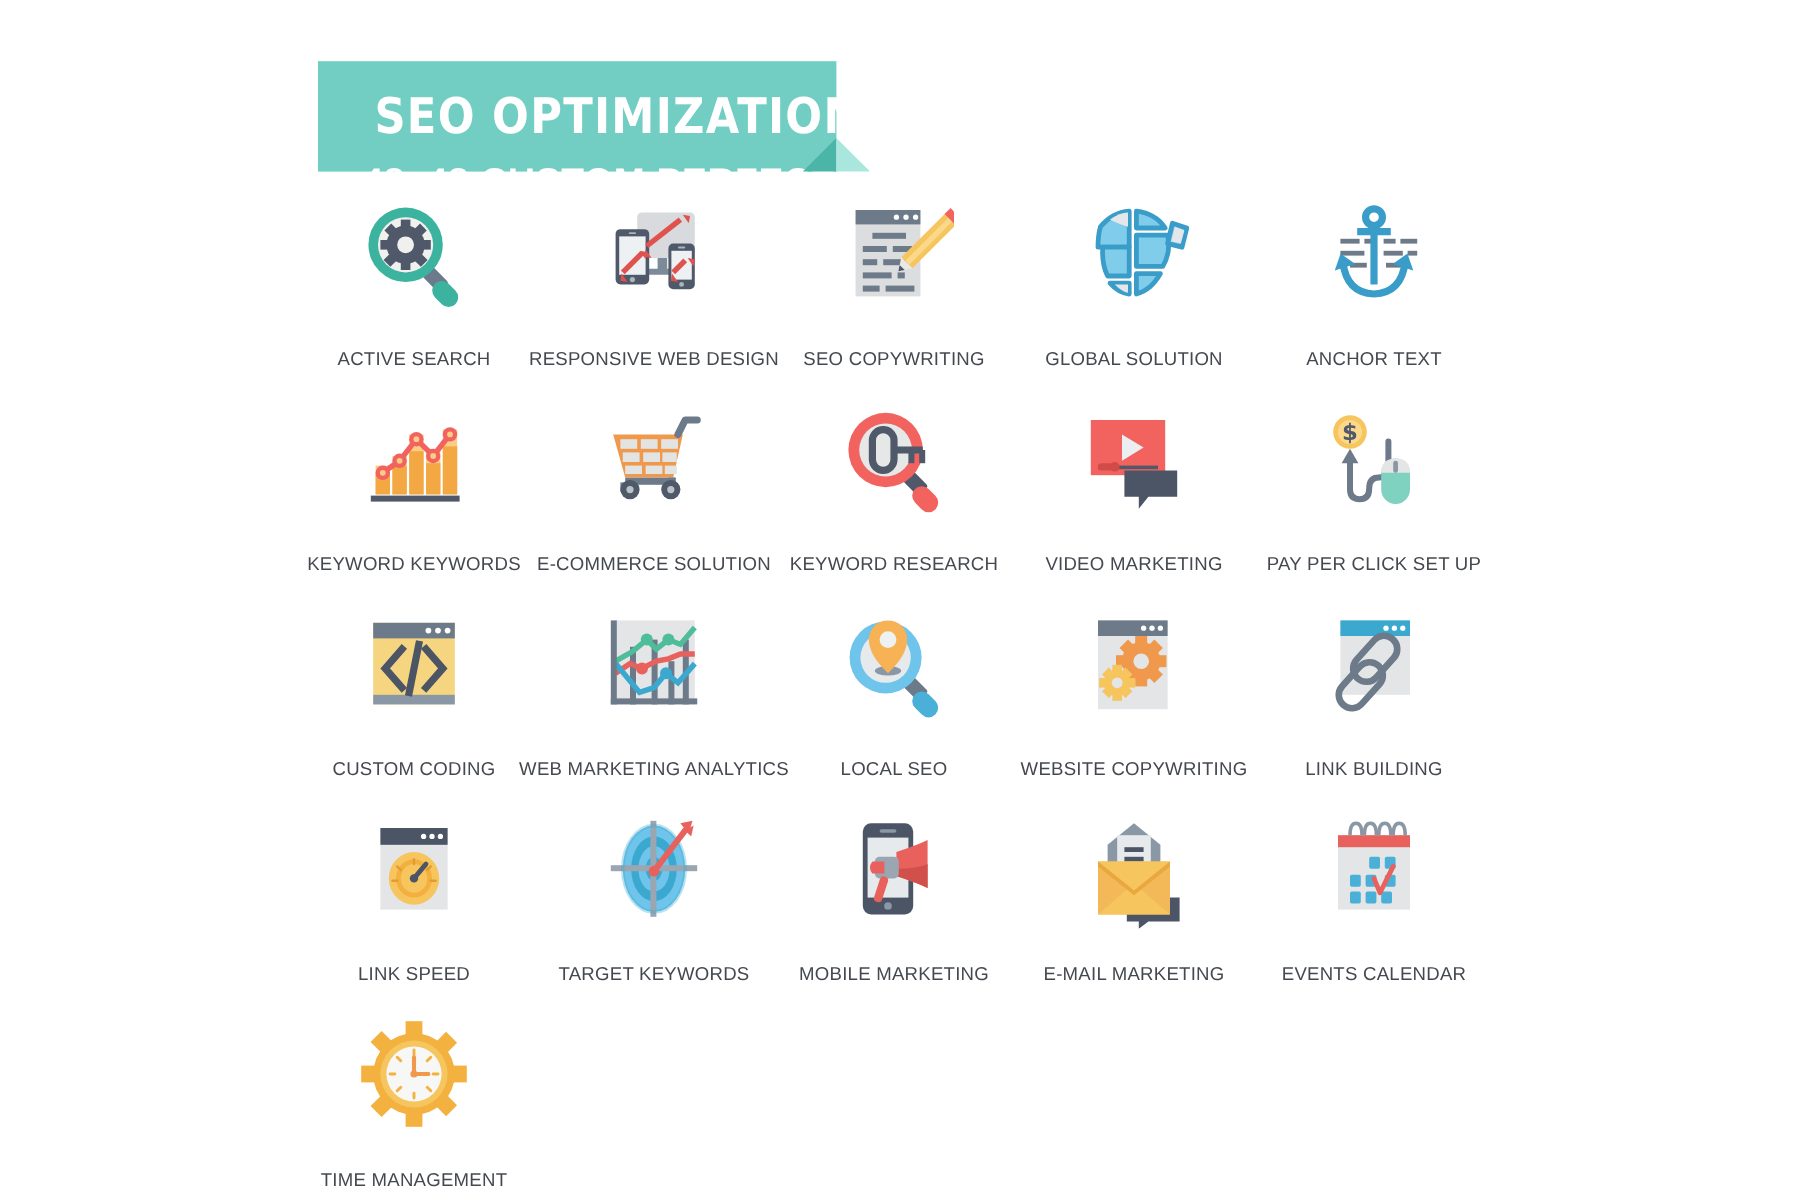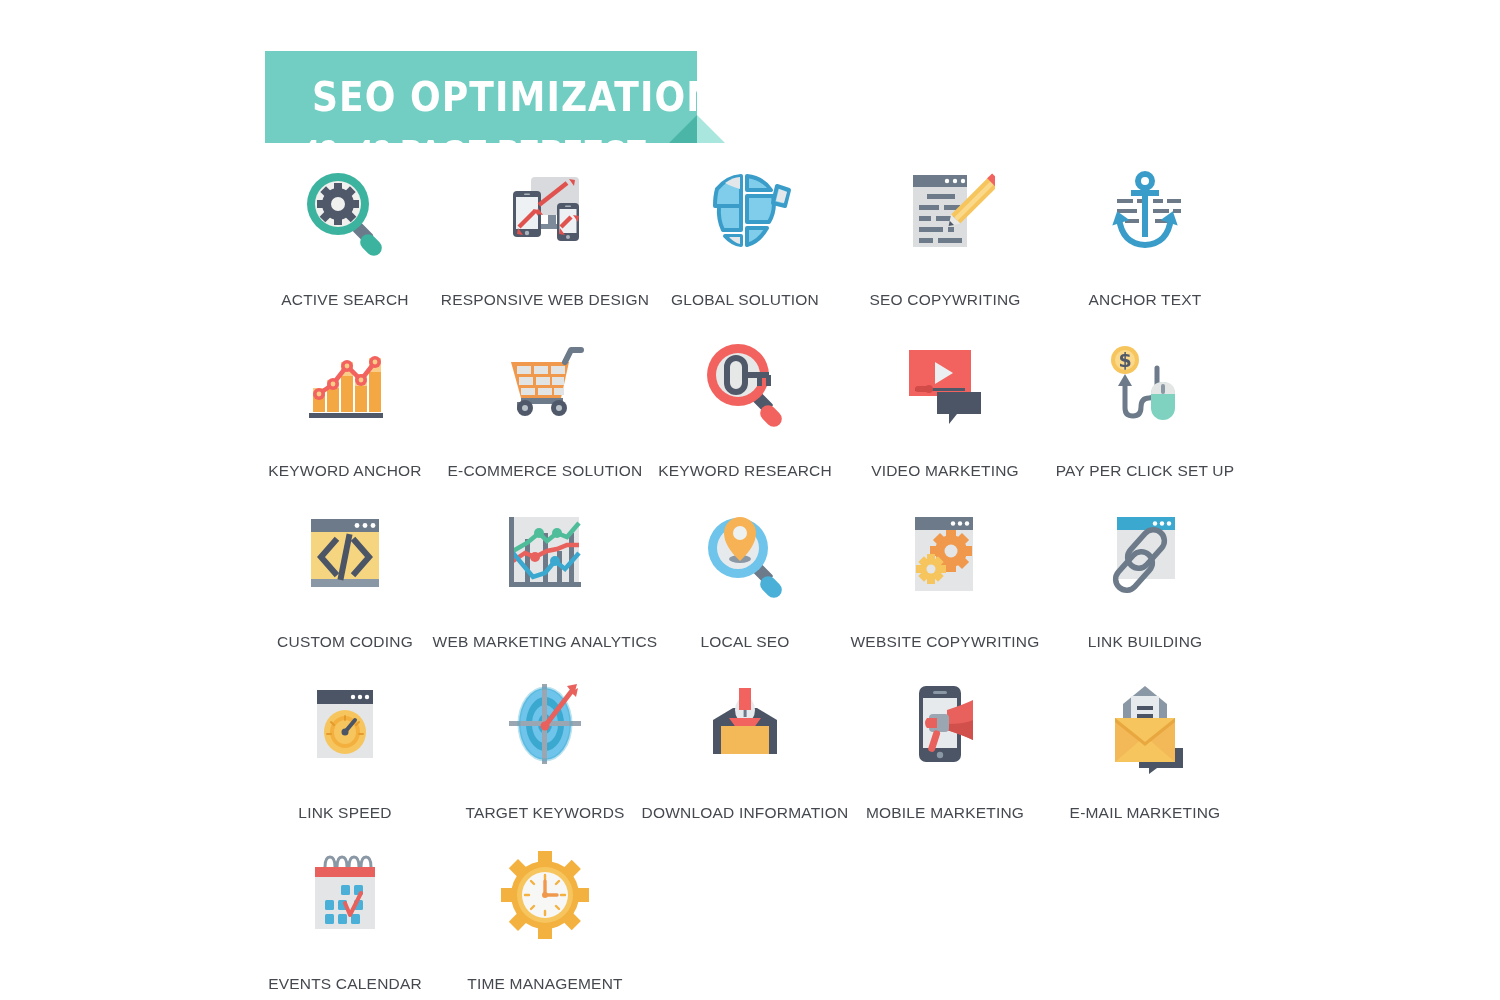--- a/index.html
+++ b/index.html
@@ -84,21 +84,21 @@
     white-space:nowrap;
   }
 </style>
 </head>
 <body>
 
 <div class="page">
 
   <div class="banner">
     <div class="banner-title">SEO OPTIMIZATION</div>
-    <div class="banner-sub">48x48 PAGE PERFECT</div>
+    <div class="banner-sub">48x48 CUSTOM PERFECT</div>
     <div class="fold-dark"></div>
     <div class="fold-light"></div>
   </div>
 
   <div class="grid">
 
     <div class="cell">
       <div class="ic">
         <svg viewBox="0 0 100 100">
           <rect x="62" y="62" width="12" height="20" rx="3" fill="#6b7b8c" transform="rotate(-45 68 72)"></rect>
@@ -148,42 +148,20 @@
           <path d="M78 54 l6 1 -1 6 z" fill="#e0524d"></path>
           <path d="M64 68 l6 1 -1 6 z" fill="#e0524d" transform="rotate(180 67 71)"></path>
         </svg>
       </div>
       <div class="lbl">RESPONSIVE WEB DESIGN</div>
     </div>
 
     <div class="cell">
       <div class="ic">
         <svg viewBox="0 0 100 100">
-          <g stroke="#3a9dc9" stroke-width="4" fill="#7fcdea" stroke-linejoin="round">
-            <path d="M22 28 q10 -12 24 -13 l0 30 l-26 0 q0 -10 2 -17 z"></path>
-            <path d="M52 15 q16 2 24 14 l-24 0 z"></path>
-            <path d="M52 35 l26 0 q3 14 -4 26 l-22 0 z"></path>
-            <path d="M24 45 l22 0 l0 24 l-18 0 q-5 -10 -4 -24 z"></path>
-            <path d="M52 67 l20 0 q-8 14 -20 17 z"></path>
-            <path d="M30 75 q7 8 16 9 l0 -9 z"></path>
-            <path d="M82 25 l12 4 l-4 16 l-12 -3 z"></path>
-          </g>
-          <g fill="#e4e7ea">
-            <path d="M30 22 q8 -6 15 -6 l0 12 q-10 -3 -15 -6 z"></path>
-            <path d="M34 76 q6 6 11 7 l0 -7 z"></path>
-            <path d="M84 28 l8 3 -3 11 -8 -2 z"></path>
-          </g>
-        </svg>
-      </div>
-      <div class="lbl">GLOBAL SOLUTION</div>
-    </div>
-
-    <div class="cell">
-      <div class="ic">
-        <svg viewBox="0 0 100 100">
           <rect x="18" y="14" width="54" height="72" fill="#dcdddf"></rect>
           <rect x="18" y="14" width="54" height="12" fill="#6c7a89"></rect>
           <g fill="#ffffff">
               <circle cx="52" cy="20" r="2.2"></circle>
               <circle cx="60" cy="20" r="2.2"></circle>
               <circle cx="68" cy="20" r="2.2"></circle>
             </g>
           <g fill="#6c7a89">
             <rect x="32" y="33" width="28" height="5"></rect>
             <rect x="24" y="44" width="20" height="5"></rect>
@@ -203,20 +181,42 @@
             <rect x="60" y="2" width="13" height="7" fill="#f2635f"></rect>
           </g>
         </svg>
       </div>
       <div class="lbl">SEO COPYWRITING</div>
     </div>
 
     <div class="cell">
       <div class="ic">
         <svg viewBox="0 0 100 100">
+          <g stroke="#3a9dc9" stroke-width="4" fill="#7fcdea" stroke-linejoin="round">
+            <path d="M22 28 q10 -12 24 -13 l0 30 l-26 0 q0 -10 2 -17 z"></path>
+            <path d="M52 15 q16 2 24 14 l-24 0 z"></path>
+            <path d="M52 35 l26 0 q3 14 -4 26 l-22 0 z"></path>
+            <path d="M24 45 l22 0 l0 24 l-18 0 q-5 -10 -4 -24 z"></path>
+            <path d="M52 67 l20 0 q-8 14 -20 17 z"></path>
+            <path d="M30 75 q7 8 16 9 l0 -9 z"></path>
+            <path d="M82 25 l12 4 l-4 16 l-12 -3 z"></path>
+          </g>
+          <g fill="#e4e7ea">
+            <path d="M30 22 q8 -6 15 -6 l0 12 q-10 -3 -15 -6 z"></path>
+            <path d="M34 76 q6 6 11 7 l0 -7 z"></path>
+            <path d="M84 28 l8 3 -3 11 -8 -2 z"></path>
+          </g>
+        </svg>
+      </div>
+      <div class="lbl">GLOBAL SOLUTION</div>
+    </div>
+
+    <div class="cell">
+      <div class="ic">
+        <svg viewBox="0 0 100 100">
           <g fill="#6c7a89">
             <rect x="22" y="38" width="16" height="4"></rect>
               <rect x="42" y="38" width="9" height="4"></rect>
             <rect x="58" y="38" width="10" height="4"></rect>
               <rect x="72" y="38" width="14" height="4"></rect>
             <rect x="22" y="48" width="20" height="4"></rect>
               <rect x="58" y="48" width="16" height="4"></rect>
             <rect x="78" y="48" width="8" height="4"></rect>
             <rect x="30" y="58" width="14" height="4"></rect>
               <rect x="60" y="58" width="14" height="4"></rect>
@@ -262,21 +262,21 @@
           <g fill="#f9cd86">
               <circle cx="24" cy="62" r="2.4"></circle>
               <circle cx="38" cy="52" r="2.4"></circle>
               <circle cx="52" cy="34" r="2.4"></circle>
               <circle cx="66" cy="48" r="2.4"></circle>
               <circle cx="80" cy="30" r="2.4"></circle>
             </g>
           <rect x="14" y="81" width="74" height="5" fill="#50596a"></rect>
         </svg>
       </div>
-      <div class="lbl">KEYWORD ANCHOR</div>
+      <div class="lbl">KEYWORD KEYWORDS</div>
     </div>
 
     <div class="cell">
       <div class="ic">
         <svg viewBox="0 0 100 100">
           <path d="M16 30 L74 30 L66 66 L26 66 Z" fill="#f0994d"></path>
           <g fill="#e2e4e4">
             <rect x="22" y="34" width="14" height="8"></rect>
               <rect x="39" y="34" width="14" height="8"></rect>
               <rect x="56" y="34" width="14" height="8"></rect>
@@ -509,36 +509,20 @@
           <ellipse cx="50" cy="50" rx="26" ry="36" fill="none" stroke="#3aa8cf" stroke-width="3" opacity="0.35"></ellipse>
           <path d="M50 52 L76 18" stroke="#e8615c" stroke-width="5" fill="none" stroke-linecap="round"></path>
           <path d="M72 12 l10 -2 l-3 11 z" fill="#e8615c"></path>
           <path d="M76 18 l7 -4 l-2 9 z" fill="#e8615c"></path>
           <circle cx="50" cy="52" r="4.5" fill="#e8615c"></circle>
         </svg>
       </div>
       <div class="lbl">TARGET KEYWORDS</div>
     </div>
 
-    <div class="cell">
-      <div class="ic">
-        <svg viewBox="0 0 100 100">
-          <path d="M18 46 L38 34 L62 34 L82 46 L82 52 L18 52 Z" fill="#4b5565"></path>
-          <ellipse cx="50" cy="36" rx="10" ry="13" fill="#e7eaec"></ellipse>
-          <circle cx="50" cy="30" r="2.6" fill="#6c7a89"></circle>
-          <rect x="48.6" y="34" width="3" height="9" fill="#6c7a89"></rect>
-          <rect x="44" y="14" width="12" height="22" fill="#f2635f"></rect>
-          <path d="M34 44 L66 44 L50 66 Z" fill="#f2635f"></path>
-          <path d="M18 52 L82 52 L82 80 L18 80 Z" fill="#f3b858"></path>
-          <path d="M18 46 L18 80 L26 80 L26 52 Z" fill="#4b5565"></path>
-          <path d="M82 46 L82 80 L74 80 L74 52 Z" fill="#4b5565"></path>
-        </svg>
-      </div>
-      <div class="lbl">DOWNLOAD INFORMATION</div>
-    </div>
 
     <div class="cell">
       <div class="ic">
         <svg viewBox="0 0 100 100">
           <rect x="24" y="12" width="42" height="76" rx="7" fill="#4b5565"></rect>
           <rect x="28" y="24" width="34" height="50" fill="#e7eaec"></rect>
           <rect x="38" y="17" width="14" height="3" rx="1.5" fill="#8a97a4"></rect>
           <circle cx="45" cy="81" r="3.2" fill="#8a97a4"></circle>
           <path d="M52 36 q18 -6 26 -10 l0 40 q-8 -4 -26 -10 z" fill="#e8615c"></path>
           <path d="M52 50 q18 0 26 -4 l0 20 q-8 -4 -26 -10 z" fill="#d2504c"></path>

